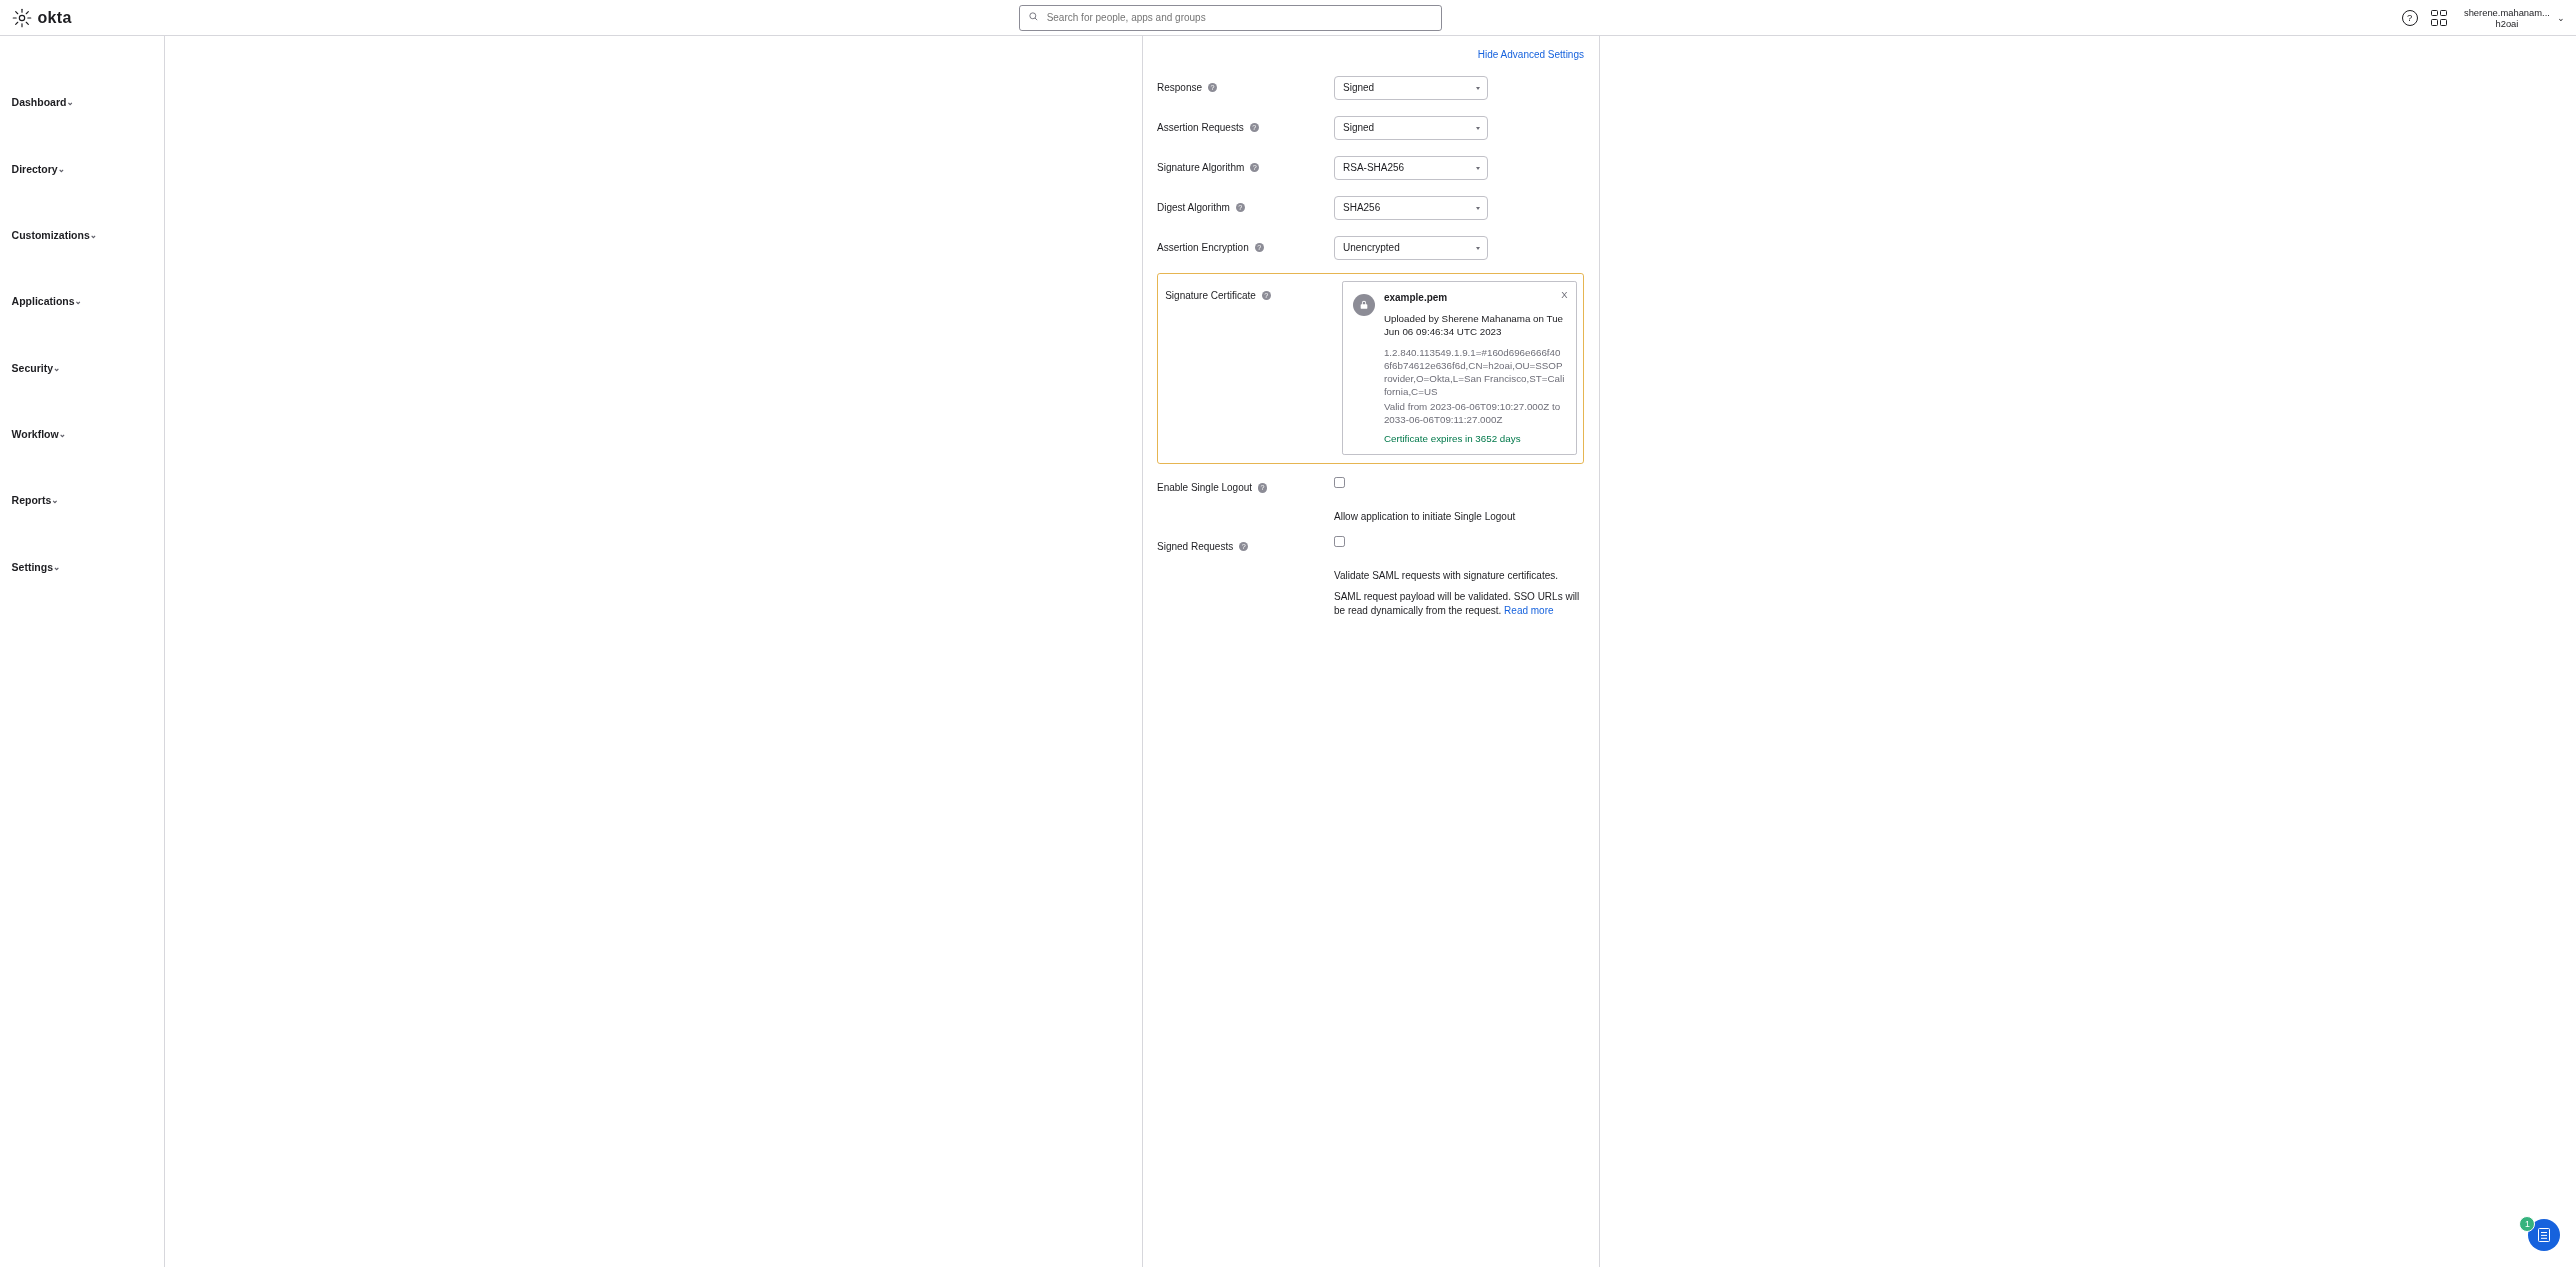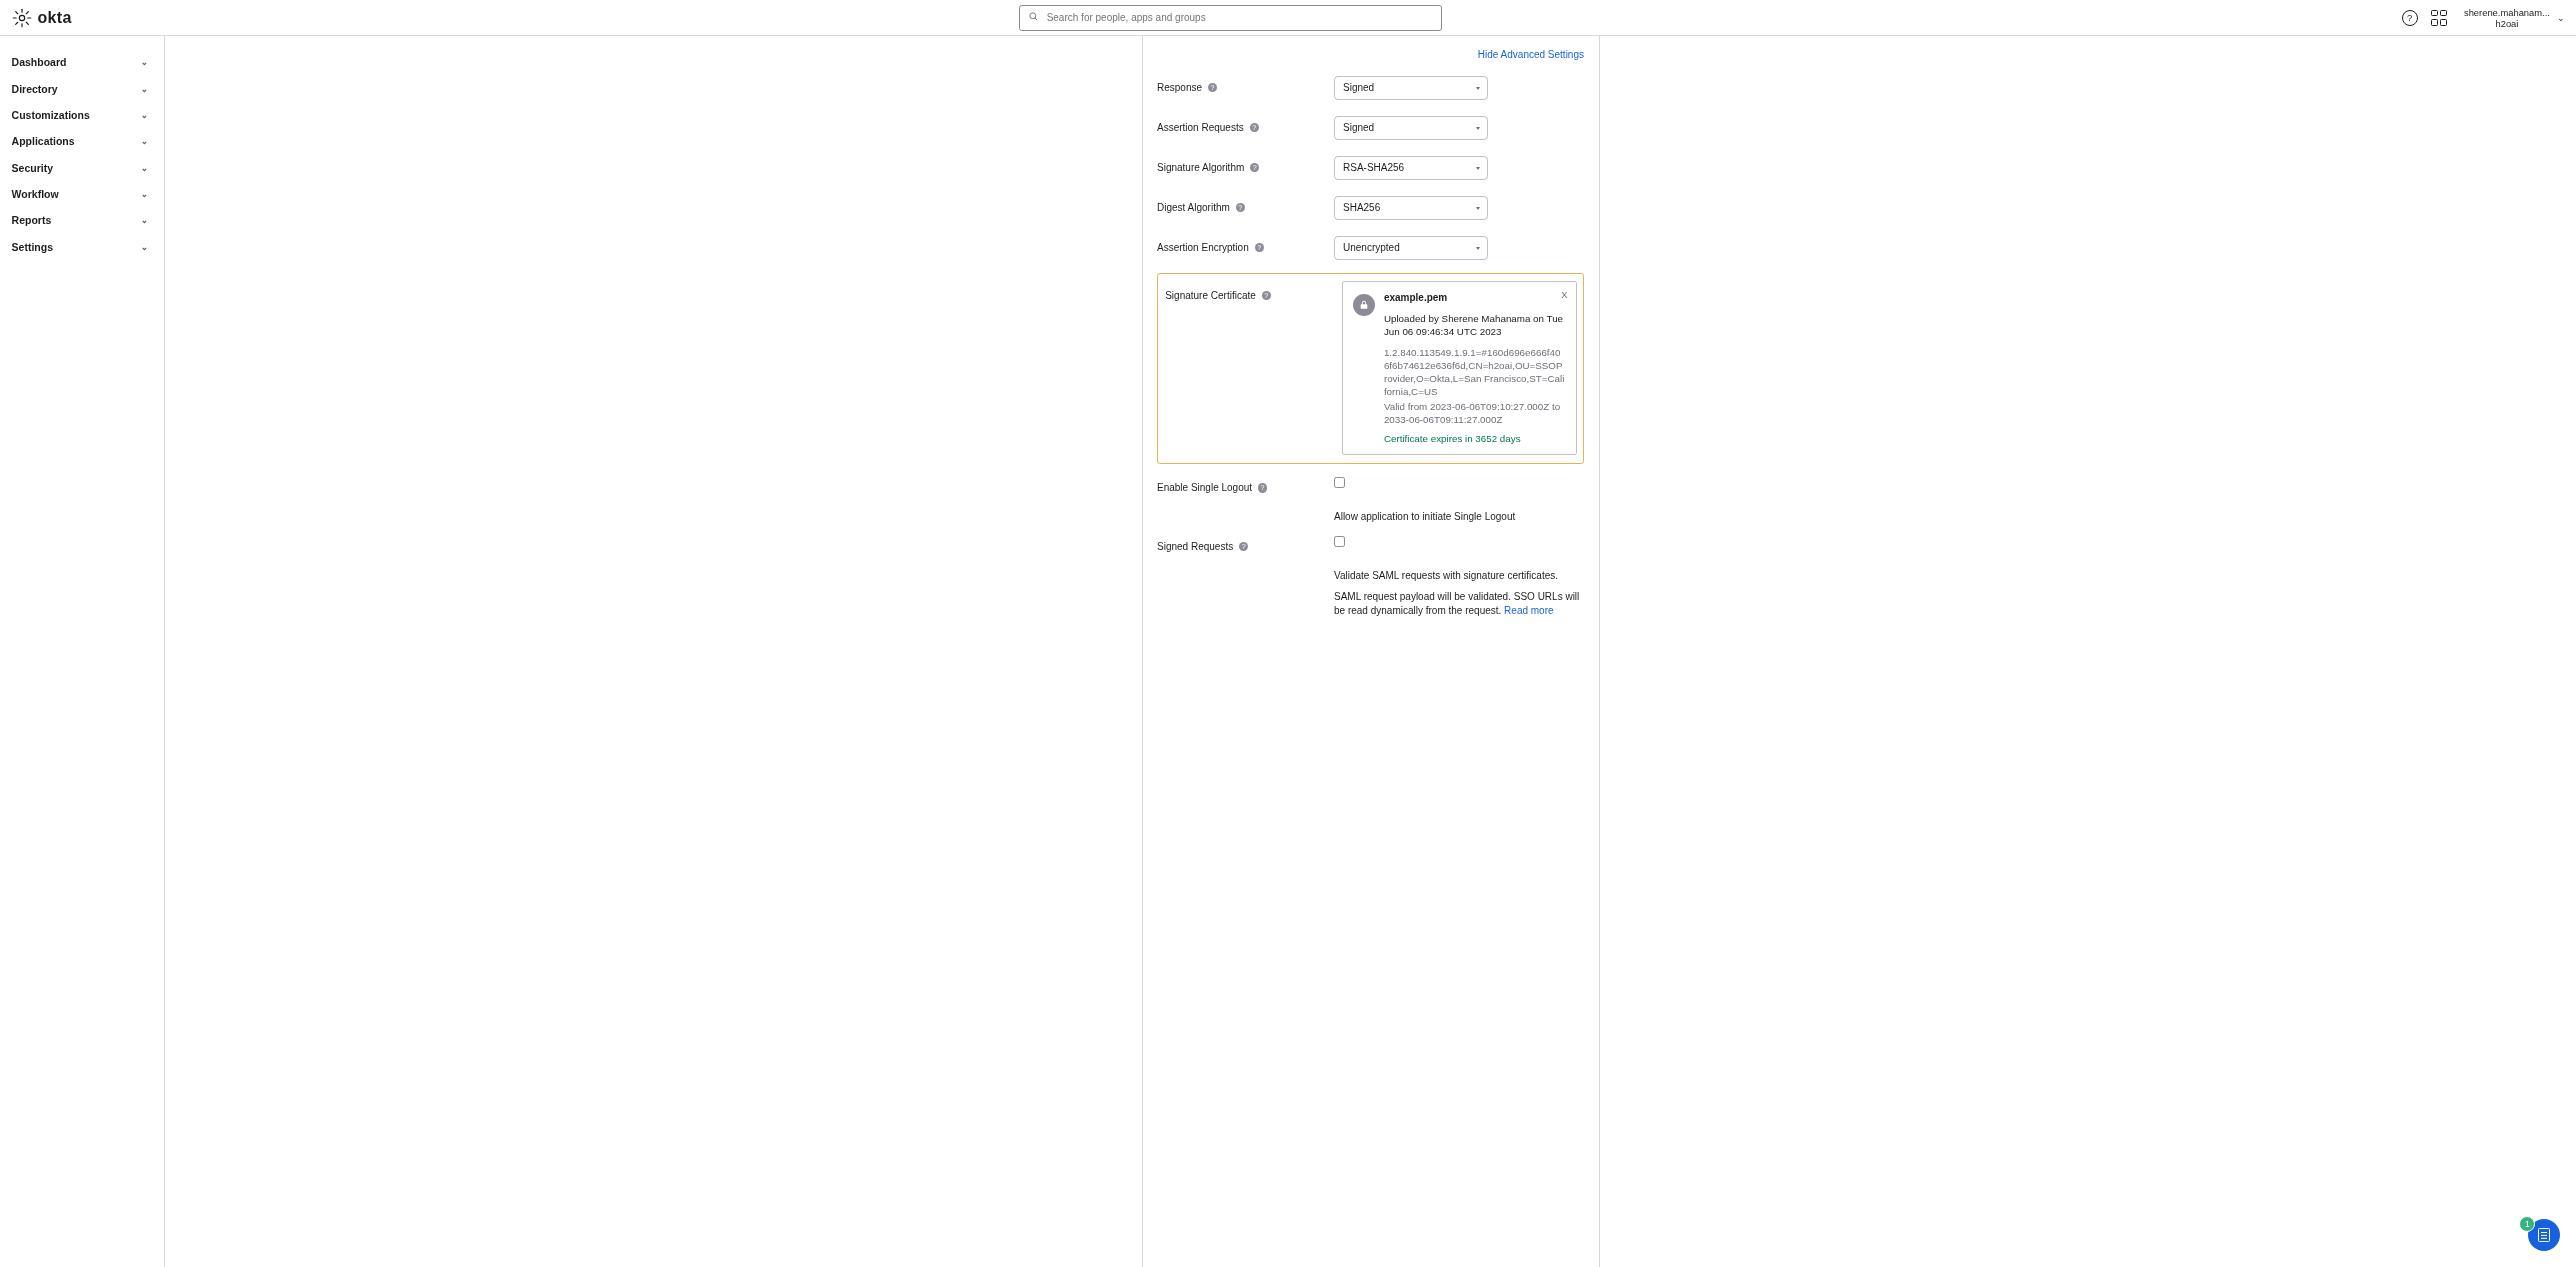--- a/index.html
+++ b/index.html
@@ -17,21 +17,21 @@
   .apps-icon { width: 16px; height: 16px; display: grid; grid-template-columns: 1fr 1fr; grid-template-rows: 1fr 1fr; gap: 2.2px; }
   .apps-icon span { border: 1.2px solid #1d1d21; border-radius: 1.4px; }
   .userblock { display: flex; align-items: center; gap: 7.2px; margin-left: 4.3px; }
   .userblock .names { text-align: center; font-size: 9.4px; }
   .userblock .names .u1 { font-weight: 400; }
   .caret { font-size: 8.7px; color: #1d1d21; }
 
   
   .shell { display: flex; height: calc(100% - 36px); }
   .sidebar { width: 165px; border-right: 0.7px solid #d7d7dc; padding-top: 13px; }
-  .nav-item { display: flex; align-items: center; justify-content: space-between; padding: 7.2px 16px 7.2px 11.6px; font-size: 10.5px; font-weight: 600; cursor: pointer; }
+  .nav-item { display: flex; align-items: center; justify-content: flex-start; padding: 7.2px 16px 7.2px 11.6px; font-size: 10.5px; font-weight: 600; cursor: pointer; margin-top: 40px; }
   .nav-item .chev { font-size: 8.7px; color: #5e5e68; }
 
   .content { flex: 1; position: relative; display: flex; justify-content: center; overflow: hidden; }
   .panel { width: 458px; border-left: 0.7px solid #d7d7dc; border-right: 0.7px solid #d7d7dc; padding: 8.7px 14.5px 29px 14.5px; min-height: 100%; }
   .adv-link { text-align: right; color: #1662dd; font-size: 10px; padding: 4.3px 0 16px 0; cursor: pointer; }
 
   .form-row { display: flex; align-items: flex-start; margin-bottom: 16px; }
   .form-label { width: 177px; display: flex; align-items: center; gap: 5.8px; font-size: 10px; padding-top: 5.8px; }
   .help-dot { width: 9.4px; height: 9.4px; border-radius: 50%; background: #8c8c96; color: #fff; font-size: 7.2px; display: flex; align-items: center; justify-content: center; }
   .form-control { width: 154px; }

